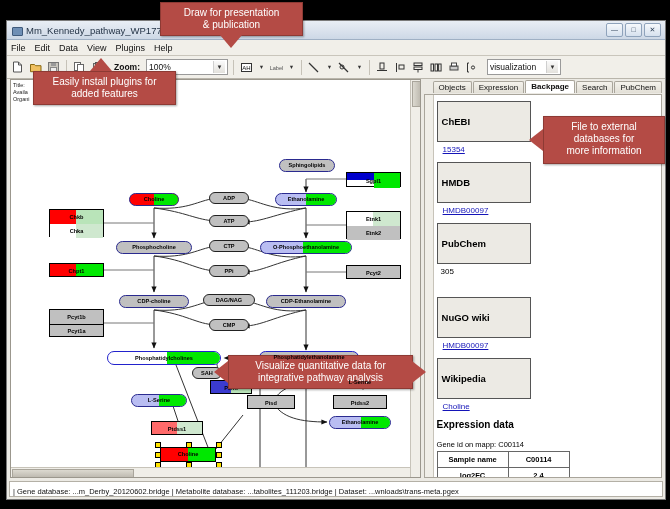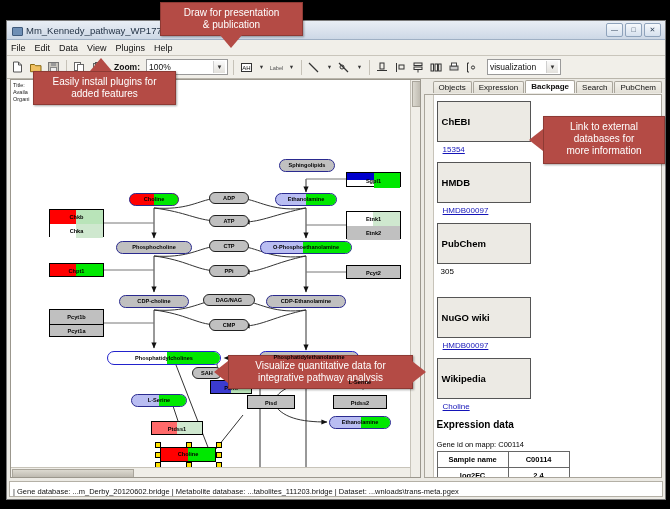--- a/index.html
+++ b/index.html
@@ -560,21 +560,21 @@
   </div>
   <div class="arrow-d" style="left:220px;top:35px;"></div>
 
   <div class="callout" style="left:33px;top:71px;width:143px;height:34px;">
     <div>Easily install plugins for</div>
     <div>added features</div>
   </div>
   <div class="arrow-u" style="left:90px;top:58px;"></div>
 
   <div class="callout" style="left:543px;top:116px;width:122px;height:48px;">
-    <div>Link  to external</div>
+    <div>File  to external</div>
     <div>databases  for</div>
     <div>more information</div>
   </div>
   <div class="arrow-l" style="left:529px;top:129px;"></div>
 
   <div class="callout" style="left:228px;top:355px;width:185px;height:34px;">
     <div>Visualize quantitative data  for</div>
     <div>integrative pathway analysis</div>
   </div>
   <div class="arrow-r" style="left:412px;top:361px;"></div>

